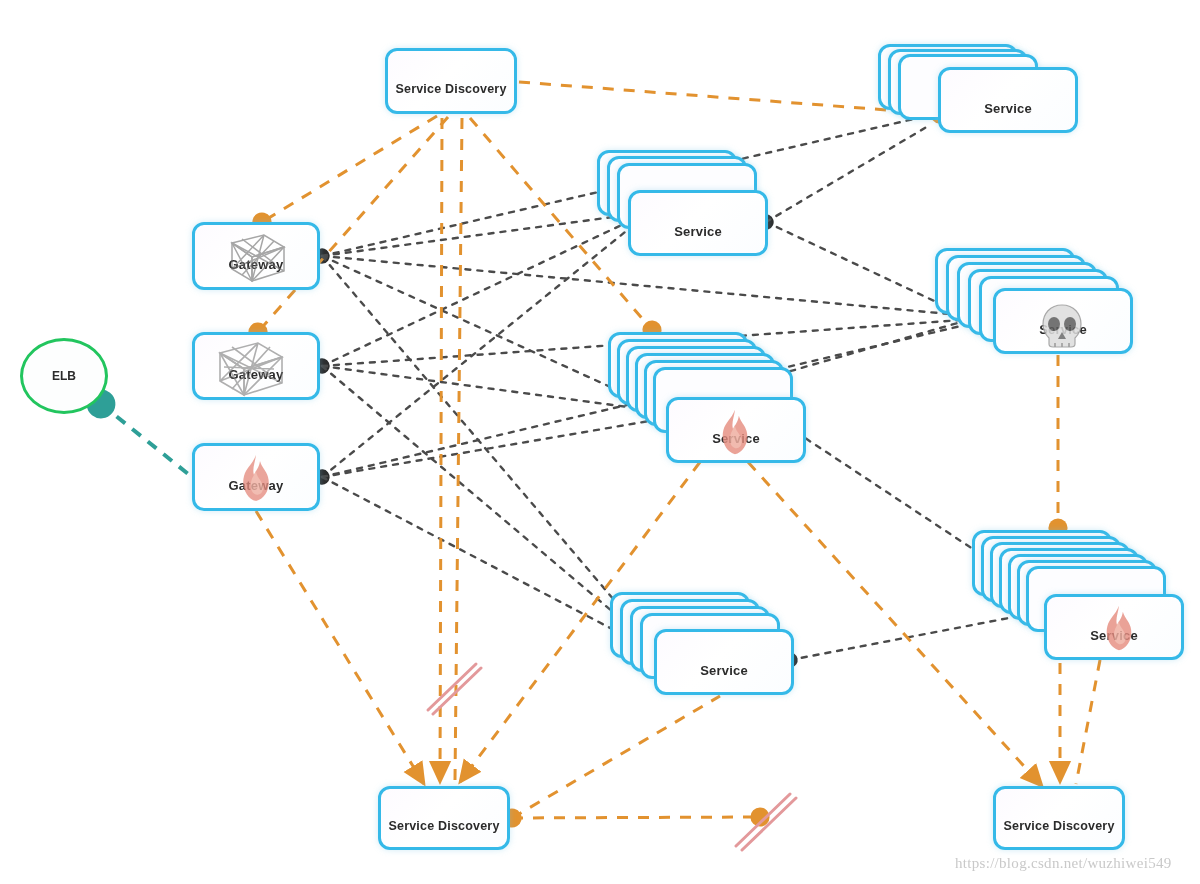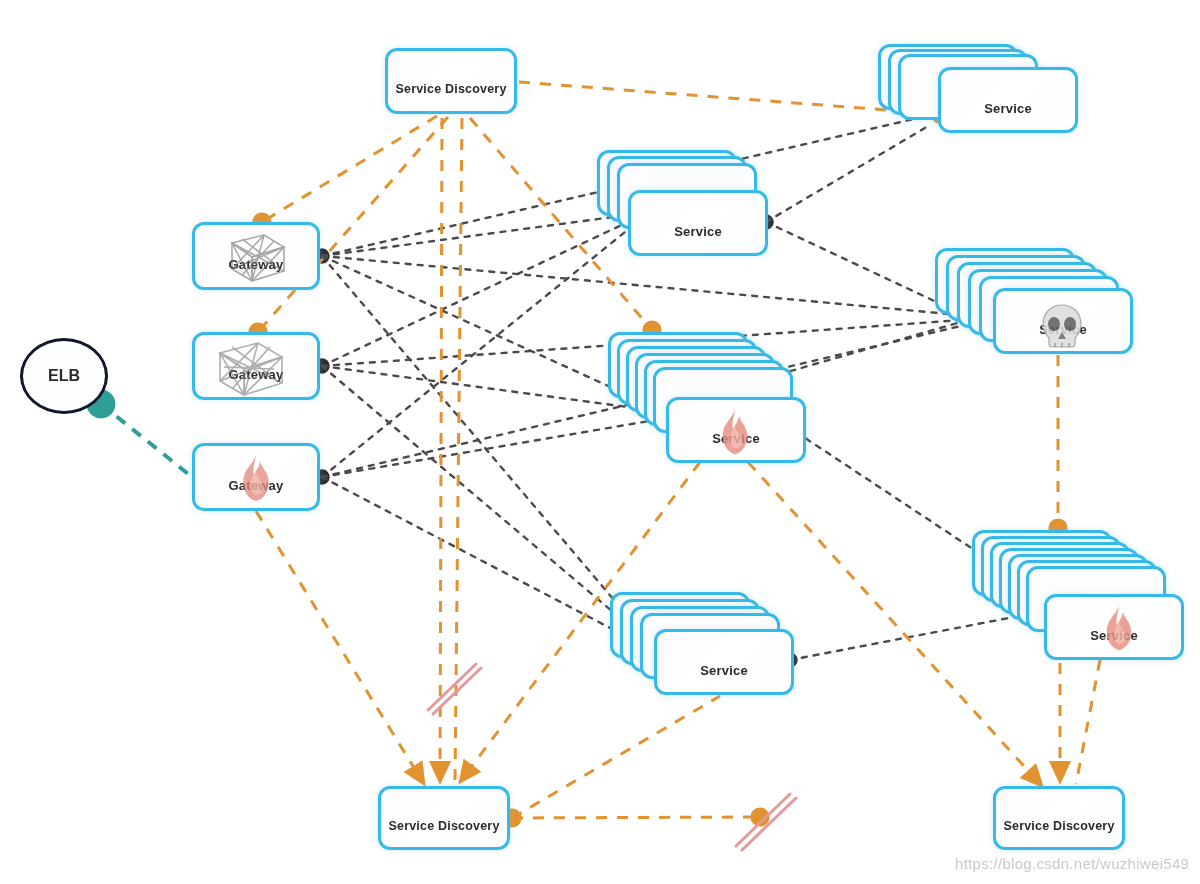--- a/index.html
+++ b/index.html
@@ -65,28 +65,28 @@
     font-weight: bold;
     color: #2b2b2b;
     letter-spacing: 0.2px;
     text-shadow: 0 0 1px rgba(255,255,255,0.9);
   }
   .node-sd .card-label { font-size: 12.5px; }
 
   
   .elb {
     position: absolute;
-    border: 3px solid #0f172a;
+    border: 3px solid #22c55e;
     border-radius: 50%;
     background: #fdfefe;
     box-sizing: border-box;
     display: flex;
     align-items: center;
     justify-content: center;
-    font-size: 16px;
+    font-size: 12px;
     font-weight: bold;
     color: #2b2b2b;
   }
 
   
   .overlay {
     position: absolute;
     pointer-events: none;
     display: flex;
     align-items: center;
@@ -344,16 +344,16 @@
         <path d="M9,54 L57,8" stroke="#e3999b" stroke-width="3" stroke-linecap="round"></path>
       </svg>
     </div>
     <div class="annot" style="left:732px; top:790px; width:70px; height:62px;">
       <svg width="70" height="62" viewBox="0 0 70 62">
         <path d="M4,56 L58,4" stroke="#e3999b" stroke-width="3" stroke-linecap="round"></path>
         <path d="M10,60 L64,8" stroke="#e3999b" stroke-width="3" stroke-linecap="round"></path>
       </svg>
     </div>
 
-    <div class="watermark" style="left:955px; top:855px;">https://blog.csdn.net/wuzhiwei549</div>
+    <div class="watermark" style="left:955px; top:855px;font-family:Liberation Serif, serif;">https://blog.csdn.net/wuzhiwei549</div>
 
   </div>
 </div>
 
 </body></html>

